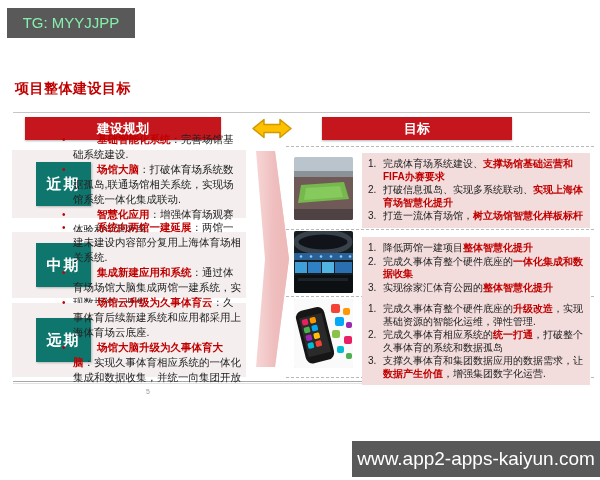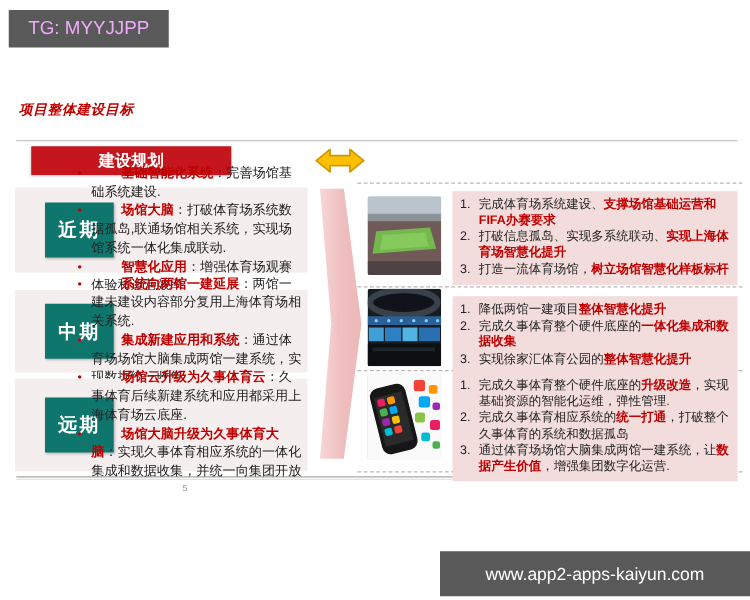--- a/index.html
+++ b/index.html
@@ -1,32 +1,32 @@
 <!DOCTYPE html>
 <html><head>
 <meta charset="utf-8">
 <style>
   html,body{margin:0;padding:0;background:#ffffff;}
   #slide{position:relative;width:600px;height:480px;background:#ffffff;overflow:hidden;
          font-family:"Liberation Sans","DejaVu Sans",sans-serif;}
 
   .tg-badge{position:absolute;left:7px;top:8px;width:128px;height:30px;background:#595959;
-            color:#f0abfc;font-size:15px;line-height:30px;text-align:center;}
+            color:#86efac;font-size:15px;line-height:30px;text-align:center;}
   .watermark{position:absolute;left:352px;top:441px;width:248px;height:36px;background:#595959;
-             color:#fff;font-size:14px;line-height:36px;text-align:center;}
-
-  .title{position:absolute;left:15px;top:80px;font-size:11px;font-weight:bold;color:#c00000;letter-spacing:.5px;font-style:italic;}
+             color:#fff;font-size:19px;line-height:36px;text-align:center;}
+
+  .title{position:absolute;left:15px;top:80px;font-size:14px;font-weight:bold;color:#c00000;letter-spacing:.5px;}
   .underline{position:absolute;left:13px;top:112px;width:577px;height:1px;background:#c6c6c6;}
   .bottomline{position:absolute;left:13px;top:381px;width:577px;height:1px;background:#a8a8a8;
               box-shadow:0 2px 0 #e3e3e3;}
   .pagenum{position:absolute;left:146px;top:388px;font-size:7px;color:#999;}
 
   .col-header{position:absolute;top:117px;height:23px;background:#c4161c;color:#fff;font-weight:bold;
               font-size:13px;text-align:center;line-height:23px;box-shadow:0 1px 2px rgba(0,0,0,.3);}
-  .plan-h{left:25px;width:160px;}
+  .plan-h{left:25px;width:196px;}
   .goal-h{left:322px;width:190px;}
   .cmp-arrow{position:absolute;left:251px;top:116px;}
 
   .dashed{position:absolute;left:286px;width:308px;height:0;border-top:1px dashed #b8b8b8;}
   .d1{top:146px;} .d2{top:229px;} .d3{top:296px;} .d4{top:377px;}
 
   .chevron{position:absolute;left:256px;top:149px;}
 
   .plan-box{position:absolute;left:12px;width:234px;background:#f4efee;}
   .term-label{position:absolute;left:24px;top:50%;transform:translateY(-50%);width:55px;height:44px;
@@ -55,20 +55,21 @@
 
   <div class="title">项目整体建设目标</div>
   <div class="underline"></div>
 
   <div class="col-header plan-h">建设规划</div>
 
   <svg class="cmp-arrow" width="42" height="25" viewBox="0 0 42 25">
     <polygon points="2,12.5 13,3.5 13,8.5 29,8.5 29,3.5 40,12.5 29,21.5 29,16.5 13,16.5 13,21.5" fill="#ffc000" stroke="#cf9a00" stroke-width="1.5" stroke-linejoin="round"></polygon>
   </svg>
 
+  <div class="col-header goal-h">目标</div>
 
   <div class="dashed d1"></div>
   <div class="dashed d2"></div>
   <div class="dashed d3"></div>
   <div class="dashed d4"></div>
 
   <svg class="chevron" width="36" height="220" viewBox="0 0 36 220">
     <defs>
       <linearGradient id="chevg" x1="0" y1="0" x2="1" y2="0">
         <stop offset="0" stop-color="#f7d6d6"></stop>
@@ -190,16 +191,16 @@
       <div class="goal-item">
         <span class="num">1.</span>
         <span class="gtext"><span class="seg">完成久事体育整个硬件底座的</span><span class="seg red">升级改造</span><span class="seg">，实现基础资源的智能化运维，弹性管理.</span></span>
       </div>
       <div class="goal-item">
         <span class="num">2.</span>
         <span class="gtext"><span class="seg">完成久事体育相应系统的</span><span class="seg red">统一打通</span><span class="seg">，打破整个久事体育的系统和数据孤岛</span></span>
       </div>
       <div class="goal-item">
         <span class="num">3.</span>
-        <span class="gtext"><span class="seg">通过体育场场馆大脑集成两馆一建系统，让</span><span class="seg red">数据产生价值</span><span class="seg">，增强集团数字化运营.</span></span>
+        <span class="gtext"><span class="seg">支撑久事体育和集团数据应用的数据需求，让</span><span class="seg red">数据产生价值</span><span class="seg">，增强集团数字化运营.</span></span>
       </div>
     </div>
   </div>
 
 </body></html>

